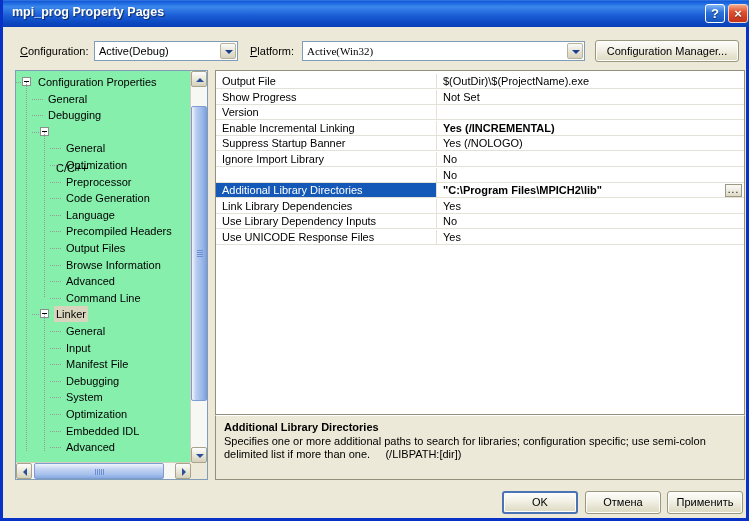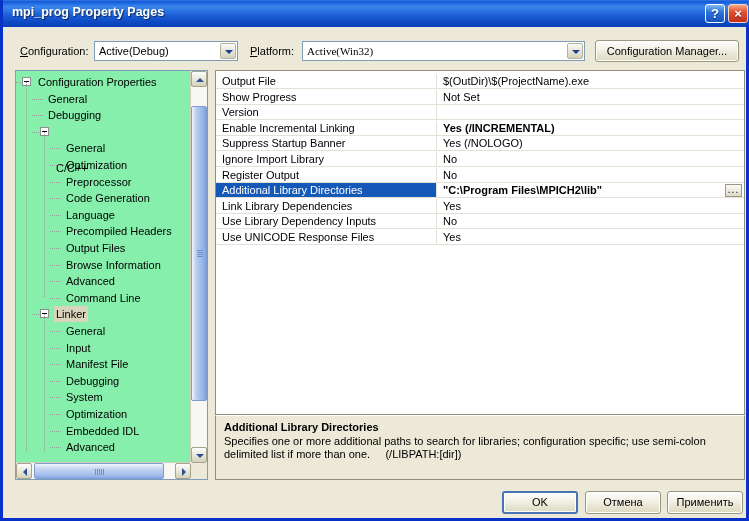--- a/index.html
+++ b/index.html
@@ -349,21 +349,20 @@
           <div class="pval">Yes (/NOLOGO)</div>
           <div class="rule"></div>
         </div>
         <div class="prow" style="top: 81px;">
           <div class="pname">Ignore Import Library</div>
           <div class="vsep"></div>
           <div class="pval">No</div>
           <div class="rule"></div>
         </div>
         <div class="prow" style="top: 96.6px;">
-          <div class="pname">Register Output</div>
           <div class="vsep"></div>
           <div class="pval">No</div>
           <div class="rule"></div>
         </div>
         <div class="prow selected" style="top: 112.2px;">
           <div class="pname">Additional Library Directories</div>
           <div class="vsep"></div>
           <div class="pval bold">"C:\Program Files\MPICH2\lib"</div>
           <div class="ellipsisbtn">...</div>
           <div class="rule"></div>

